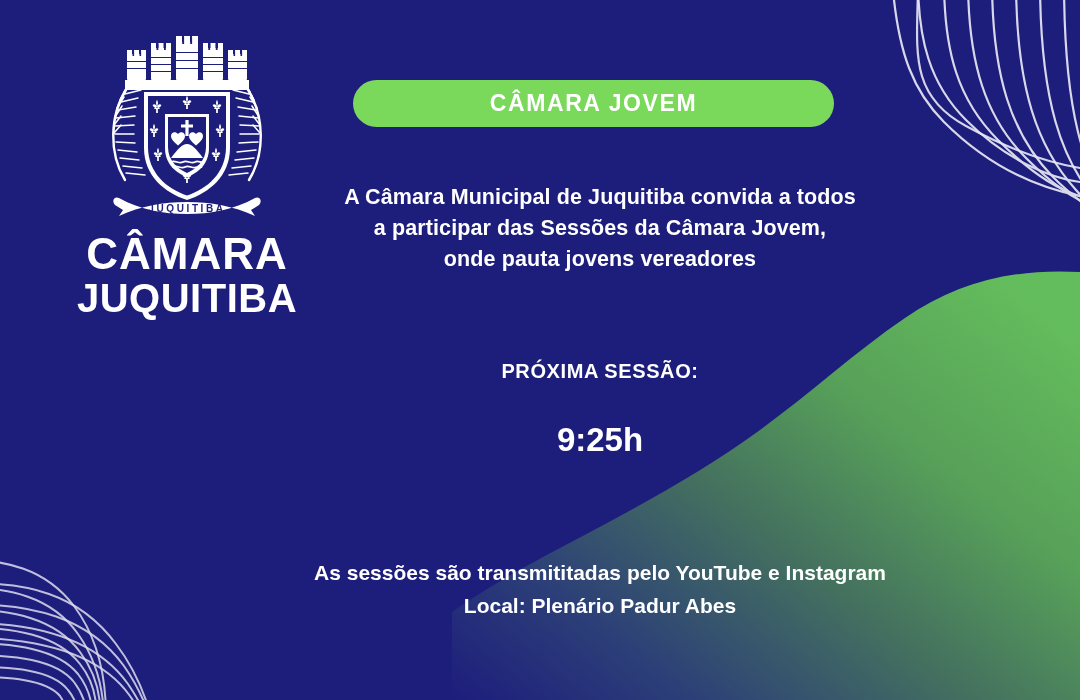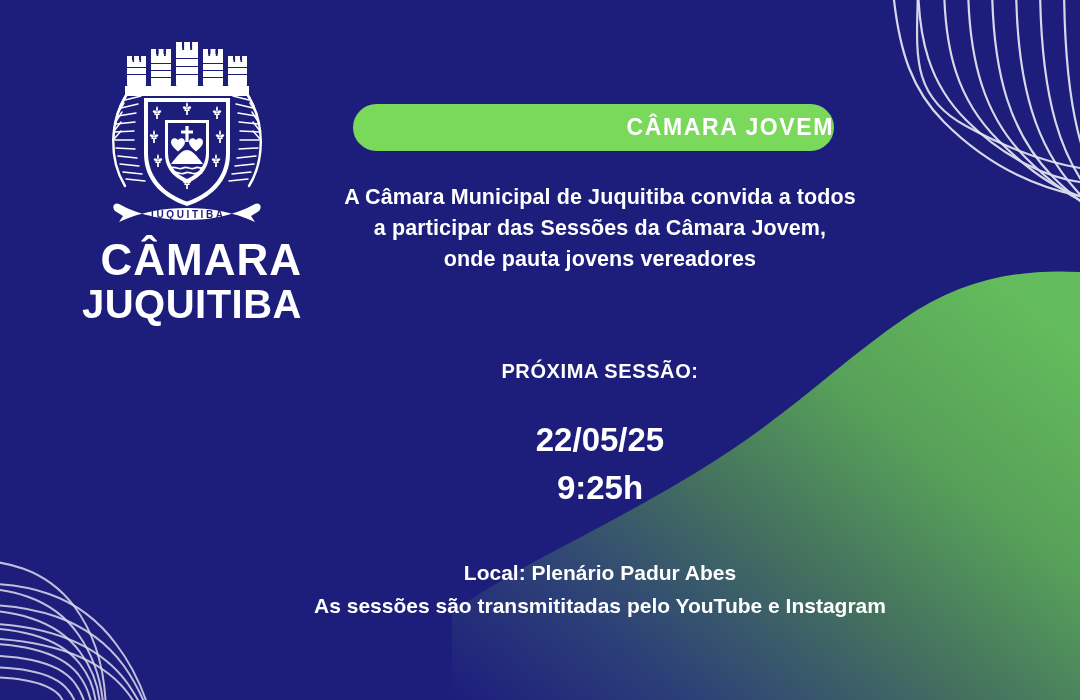--- a/index.html
+++ b/index.html
@@ -25,23 +25,23 @@
     position: absolute;
     inset: 0;
     pointer-events: none;
   }
   .bg-layer svg { display: block; width: 1080px; height: 700px; }
 
   
   #logo-block {
     position: absolute;
     left: 72px;
-    top: 36px;
+    top: 30px;
     width: 230px;
-    text-align: right;
+    text-align: center;
   }
   #crest { width: 180px; height: 196px; margin: 0 auto; display: block; }
 
   #logo-wordmark {
     margin-top: 6px;
     color: #ffffff;
     line-height: 1;
   }
   .wm-camara {
     display: block;
@@ -77,22 +77,21 @@
   #badge {
     position: absolute;
     left: 53px;
     top: 80px;
     width: 481px;
     height: 47px;
     border-radius: 24px;
     background: #7ad95b;
     display: flex;
     align-items: center;
-    justify-content: flex-end;
-    margin-top: 24px;
+    justify-content: center;
   }
   #badge-label {
     color: #ffffff;
     font-size: 23px;
     font-weight: 700;
     letter-spacing: 1.6px;
   }
 
   #intro {
     position: absolute;
@@ -423,23 +422,22 @@
 
     <div id="intro">
       <span class="line">A Câmara Municipal de Juquitiba convida a todos</span>
       <span class="line">a participar das Sessões da Câmara Jovem,</span>
       <span class="line">onde pauta jovens vereadores</span>
     </div>
 
     <div id="next-label">PRÓXIMA SESSÃO:</div>
 
     <div id="when">
-      <span class="line">22/05/25</span>
       <span class="line">9:25h</span>
     </div>
 
     <div id="footer">
+      <span class="line">As sessões são transmititadas pelo YouTube e Instagram</span>
       <span class="line">Local: Plenário Padur Abes</span>
-      <span class="line">As sessões são transmititadas pelo YouTube e Instagram</span>
     </div>
 
   </div>
 </div>
 
 </body></html>

